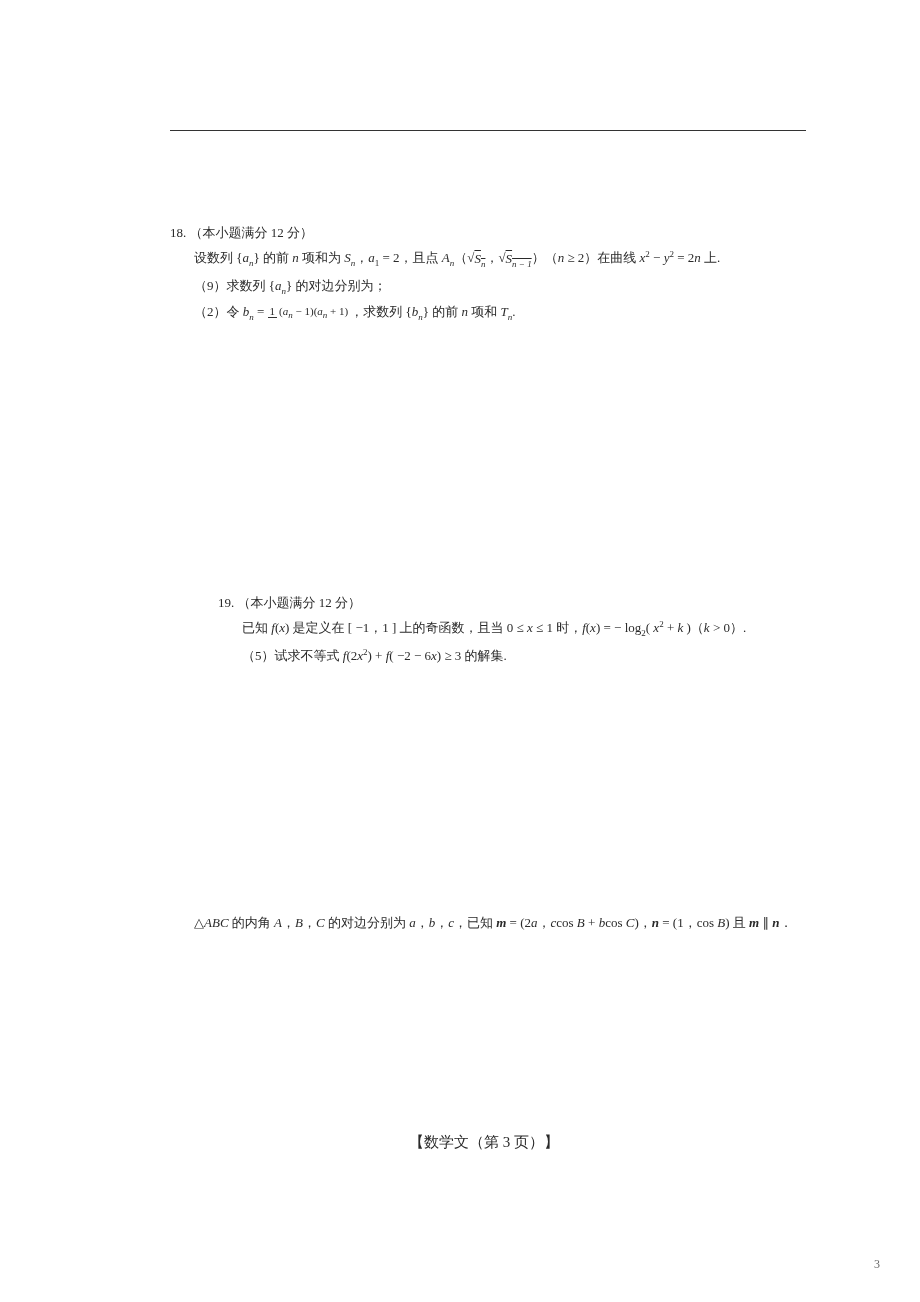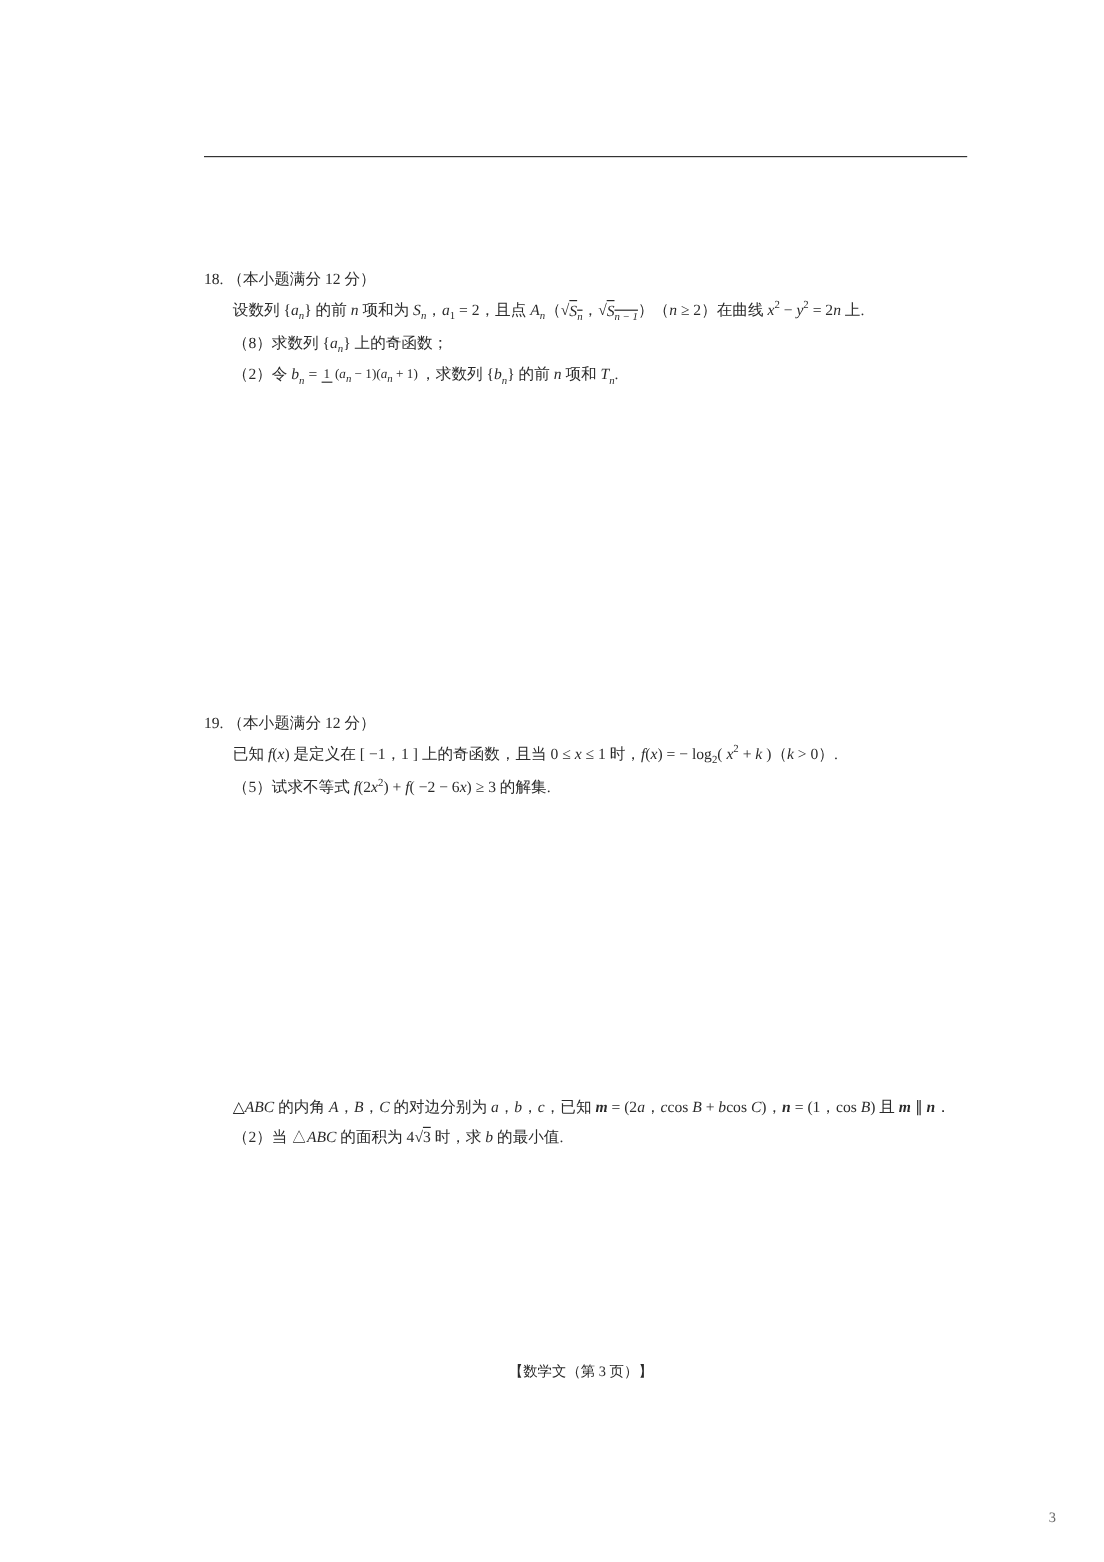--- a/index.html
+++ b/index.html
@@ -17,36 +17,36 @@
       line-height: 1.8;
     }
     .hr-top {
       border-top: 1px solid #333;
       margin-bottom: 90px;
     }
     .problem {
       margin-bottom: 40px;
     }
     .problem-18 { min-height: 330px; }
-    .problem-19 { min-height: 280px; }
+    .problem-19 { min-height: 280px; margin-left: 48px; }
     .problem-20 { min-height: 230px; }
     .num {
       display: inline;
     }
     .body-indent {
       padding-left: 24px;
     }
     .line { margin-bottom: 2px; }
     .footer {
       position: absolute;
       bottom: 150px;
       left: 0;
       width: 100%;
       text-align: center;
-      font-size: 12px;
+      font-size: 15px;
       padding-left: 48px;
     }
     .page-no {
       position: absolute;
       bottom: 30px;
       right: 40px;
       font-size: 12px;
       color: #666;
     }
     .frac {
@@ -72,21 +72,21 @@
   <div class="problem problem-18">
     <div class="line">
       <span class="num">18.</span>
       <span>（本小题满分 12 分）</span>
     </div>
     <div class="body-indent">
       <div class="line">
         <span>设数列 {</span><span class="it">a</span><sub class="it">n</sub><span>} 的前 </span><span class="it">n</span><span> 项和为 </span><span class="it">S</span><sub class="it">n</sub><span>，</span><span class="it">a</span><sub>1</sub><span> = 2，且点 </span><span class="it">A</span><sub class="it">n</sub><span>（</span>√<span class="sqrt"><span class="it">S</span><sub class="it">n</sub></span><span>，</span>√<span class="sqrt"><span class="it">S</span><sub class="it">n − 1</sub></span><span>）（</span><span class="it">n</span><span> ≥ 2）在曲线 </span><span class="it">x</span><sup>2</sup><span> − </span><span class="it">y</span><sup>2</sup><span> = 2</span><span class="it">n</span><span> 上.</span>
       </div>
       <div class="line">
-        <span>（8）求数列 {</span><span class="it">a</span><sub class="it">n</sub><span>} 上的奇函数；</span>
+        <span>（9）求数列 {</span><span class="it">a</span><sub class="it">n</sub><span>} 的对边分别为；</span>
       </div>
       <div class="line">
         <span>（2）令 </span><span class="it">b</span><sub class="it">n</sub><span> = </span><span class="frac"><span class="top">1</span><span class="bot"><span>(</span><span class="it">a</span><sub class="it">n</sub><span> − 1)(</span><span class="it">a</span><sub class="it">n</sub><span> + 1)</span></span></span><span>，求数列 {</span><span class="it">b</span><sub class="it">n</sub><span>} 的前 </span><span class="it">n</span><span> 项和 </span><span class="it">T</span><sub class="it">n</sub><span>.</span>
       </div>
     </div>
   </div>
 
   <div class="problem problem-19">
     <div class="line">
       <span class="num">19.</span>
@@ -100,21 +100,18 @@
         <span>（5）试求不等式 </span><span class="it">f</span><span>(2</span><span class="it">x</span><sup>2</sup><span>) + </span><span class="it">f</span><span>( −2 − 6</span><span class="it">x</span><span>) ≥ 3 的解集.</span>
       </div>
     </div>
   </div>
 
   <div class="problem problem-20">
     <div class="body-indent">
       <div class="line">
         <span>△</span><span class="it">ABC</span><span> 的内角 </span><span class="it">A</span><span>，</span><span class="it">B</span><span>，</span><span class="it">C</span><span> 的对边分别为 </span><span class="it">a</span><span>，</span><span class="it">b</span><span>，</span><span class="it">c</span><span>，已知 </span><span class="it" style="font-weight:bold">m</span><span> = (2</span><span class="it">a</span><span>，</span><span class="it">c</span><span>cos </span><span class="it">B</span><span> + </span><span class="it">b</span><span>cos </span><span class="it">C</span><span>)，</span><span class="it" style="font-weight:bold">n</span><span> = (1，cos </span><span class="it">B</span><span>) 且 </span><span class="it" style="font-weight:bold">m</span><span> ∥ </span><span class="it" style="font-weight:bold">n</span><span>．</span>
       </div>
-      <div class="line">
-        <span>（2）当 △</span><span class="it">ABC</span><span> 的面积为 4</span>√<span class="sqrt">3</span><span> 时，求 </span><span class="it">b</span><span> 的最小值.</span>
-      </div>
     </div>
   </div>
 </div>
 
 <div class="footer">【数学文（第 3 页）】</div>
 <div class="page-no">3</div>
 
 </body></html>

